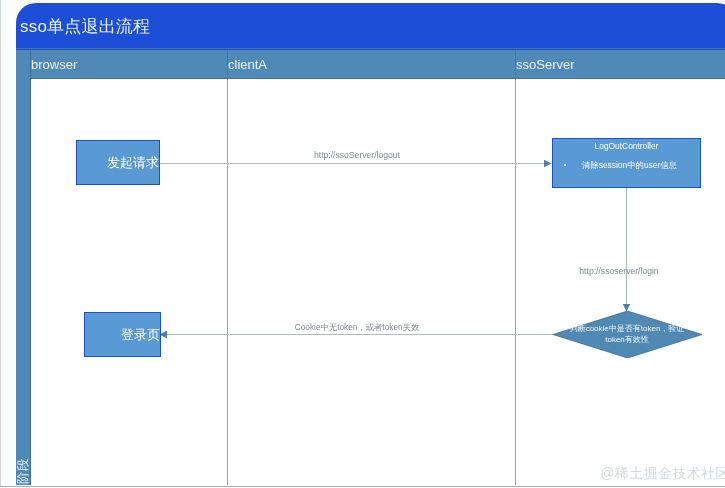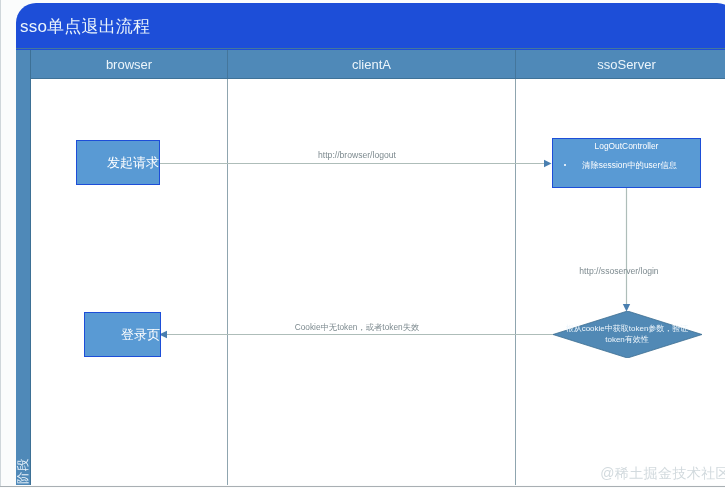--- a/index.html
+++ b/index.html
@@ -24,21 +24,21 @@
   
   .phase-strip{position:absolute;left:0px;top:47px;width:15px;height:435px;background:#4f89b8;
                border-right:1px solid #3d7095;box-sizing:border-box;}
   .phase-text{position:absolute;left:-9px;bottom:7px;width:32px;height:14px;
               transform:rotate(-90deg);transform-origin:center center;
               font-size:12.5px;color:#e8f2fa;text-align:center;white-space:nowrap;
               line-height:14px;letter-spacing:0.5px;}
 
   
   .lane-head{position:absolute;top:47px;height:28px;background:#4f89b8;color:#ecf5fb;
-             font-size:13px;display:flex;align-items:center;justify-content:center;}
+             font-size:13px;display:flex;align-items:center;}
   .lane-head-sep{position:absolute;top:47px;width:1px;height:28px;background:#44769c;}
   .lane-head-bottom{position:absolute;left:15px;top:75px;width:706px;height:1px;background:#3f7298;}
 
   
   .canvas{position:absolute;left:15px;top:76px;width:705px;height:406px;background:#ffffff;
           border-right:1px solid #9fb4bd;}
   .lane-div{position:absolute;top:0;width:1px;height:406px;background:#8fa5af;}
 
   
   .box{position:absolute;background:#599ad4;border:1px solid #1d4ed8;box-sizing:border-box;
@@ -121,23 +121,23 @@
       <div class="box logout-box" style="left:521px;top:59px;width:149px;height:50px;">
         <div class="lo-title">LogOutController</div>
         <ul class="lo-list">
           <li>清除session中的user信息</li>
         </ul>
       </div>
 
       <svg class="diamond-svg" style="position:absolute;left:522px;top:232px;" width="149" height="47" viewBox="0 0 149 47">
         <polygon points="0,23.5 74.5,0 149,23.5 74.5,47" fill="#5189b5" stroke="#3e6f92" stroke-width="0.8"></polygon>
       </svg>
-      <div class="diamond-label"><span>根从cookie中获取token参数，验证</span><br><span>token有效性</span></div>
+      <div class="diamond-label"><span>判断cookie中是否有token，验证</span><br><span>token有效性</span></div>
 
-      <div class="edge-lbl" style="left:271px;top:71px;width:110px;">http://browser/logout</div>
+      <div class="edge-lbl" style="left:271px;top:71px;width:110px;">http://ssoServer/logout</div>
       <div class="edge-lbl" style="left:533px;top:187px;width:110px;">http://ssoserver/login</div>
       <div class="edge-lbl" style="left:256px;top:243px;width:140px;font-size:8.3px;">Cookie中无token，或者token失效</div>
 
       <div class="watermark">@稀土掘金技术社区</div>
     </div>
 
   </div>
 </div>
 
 </body></html>

